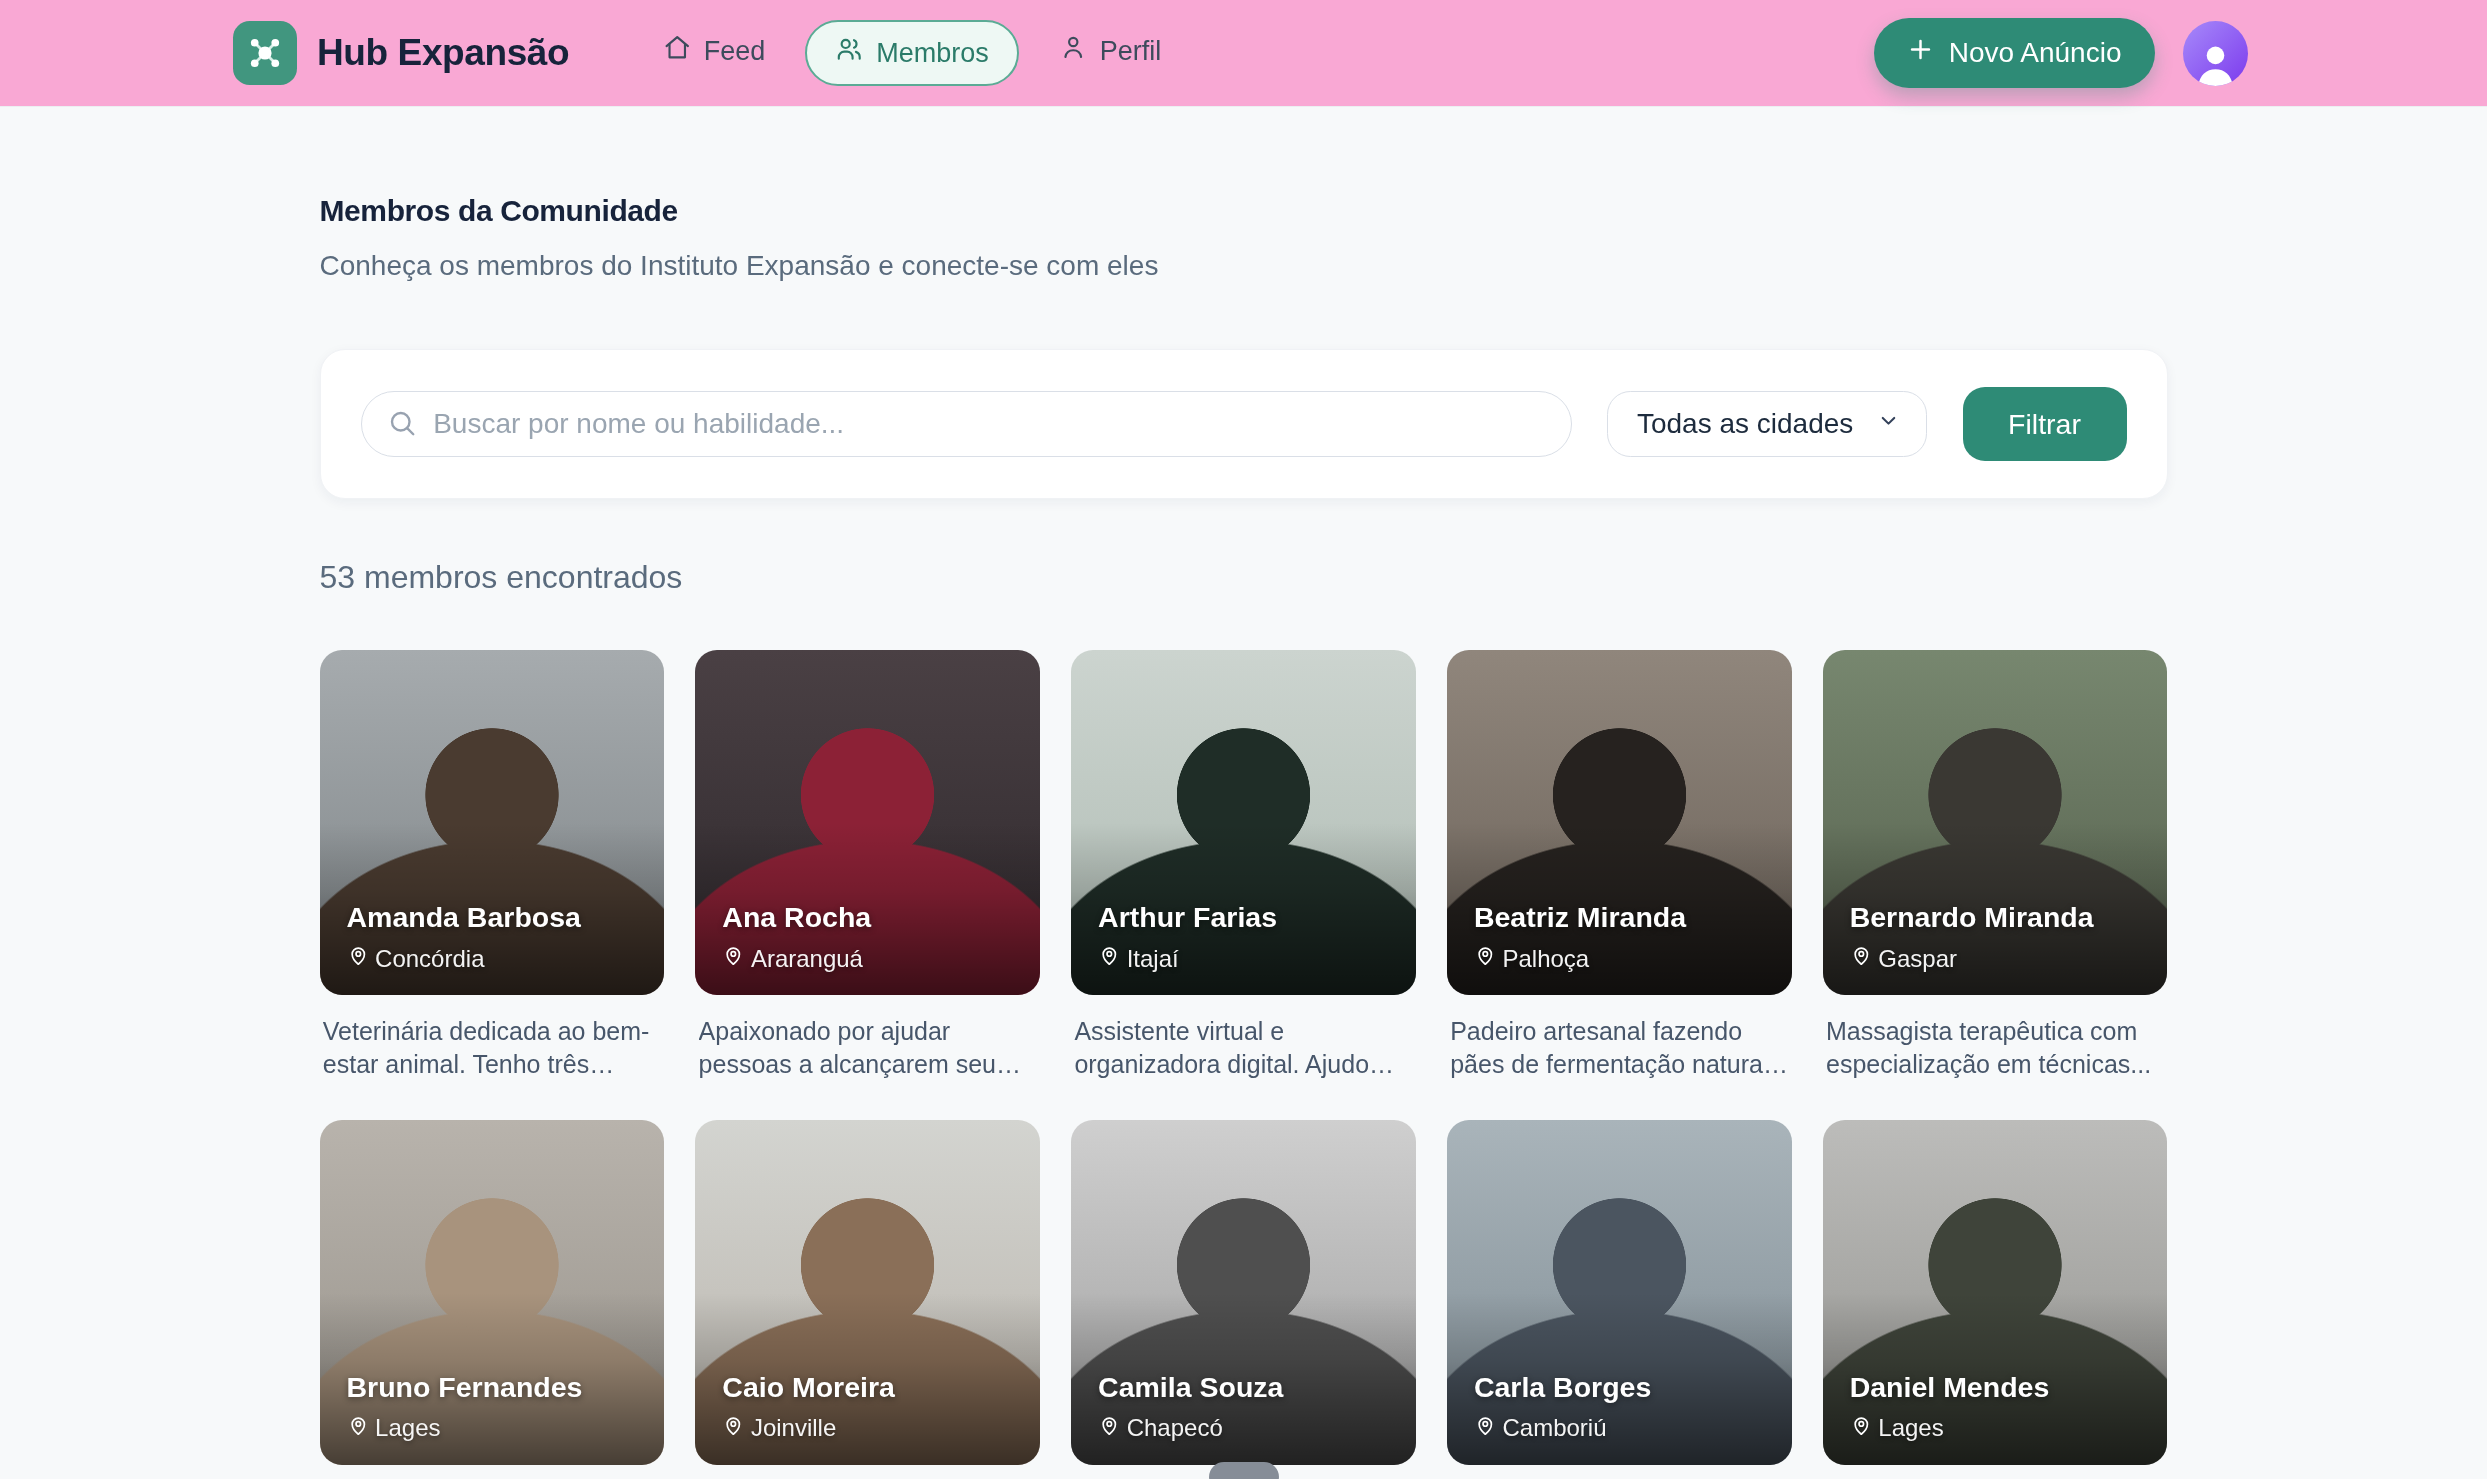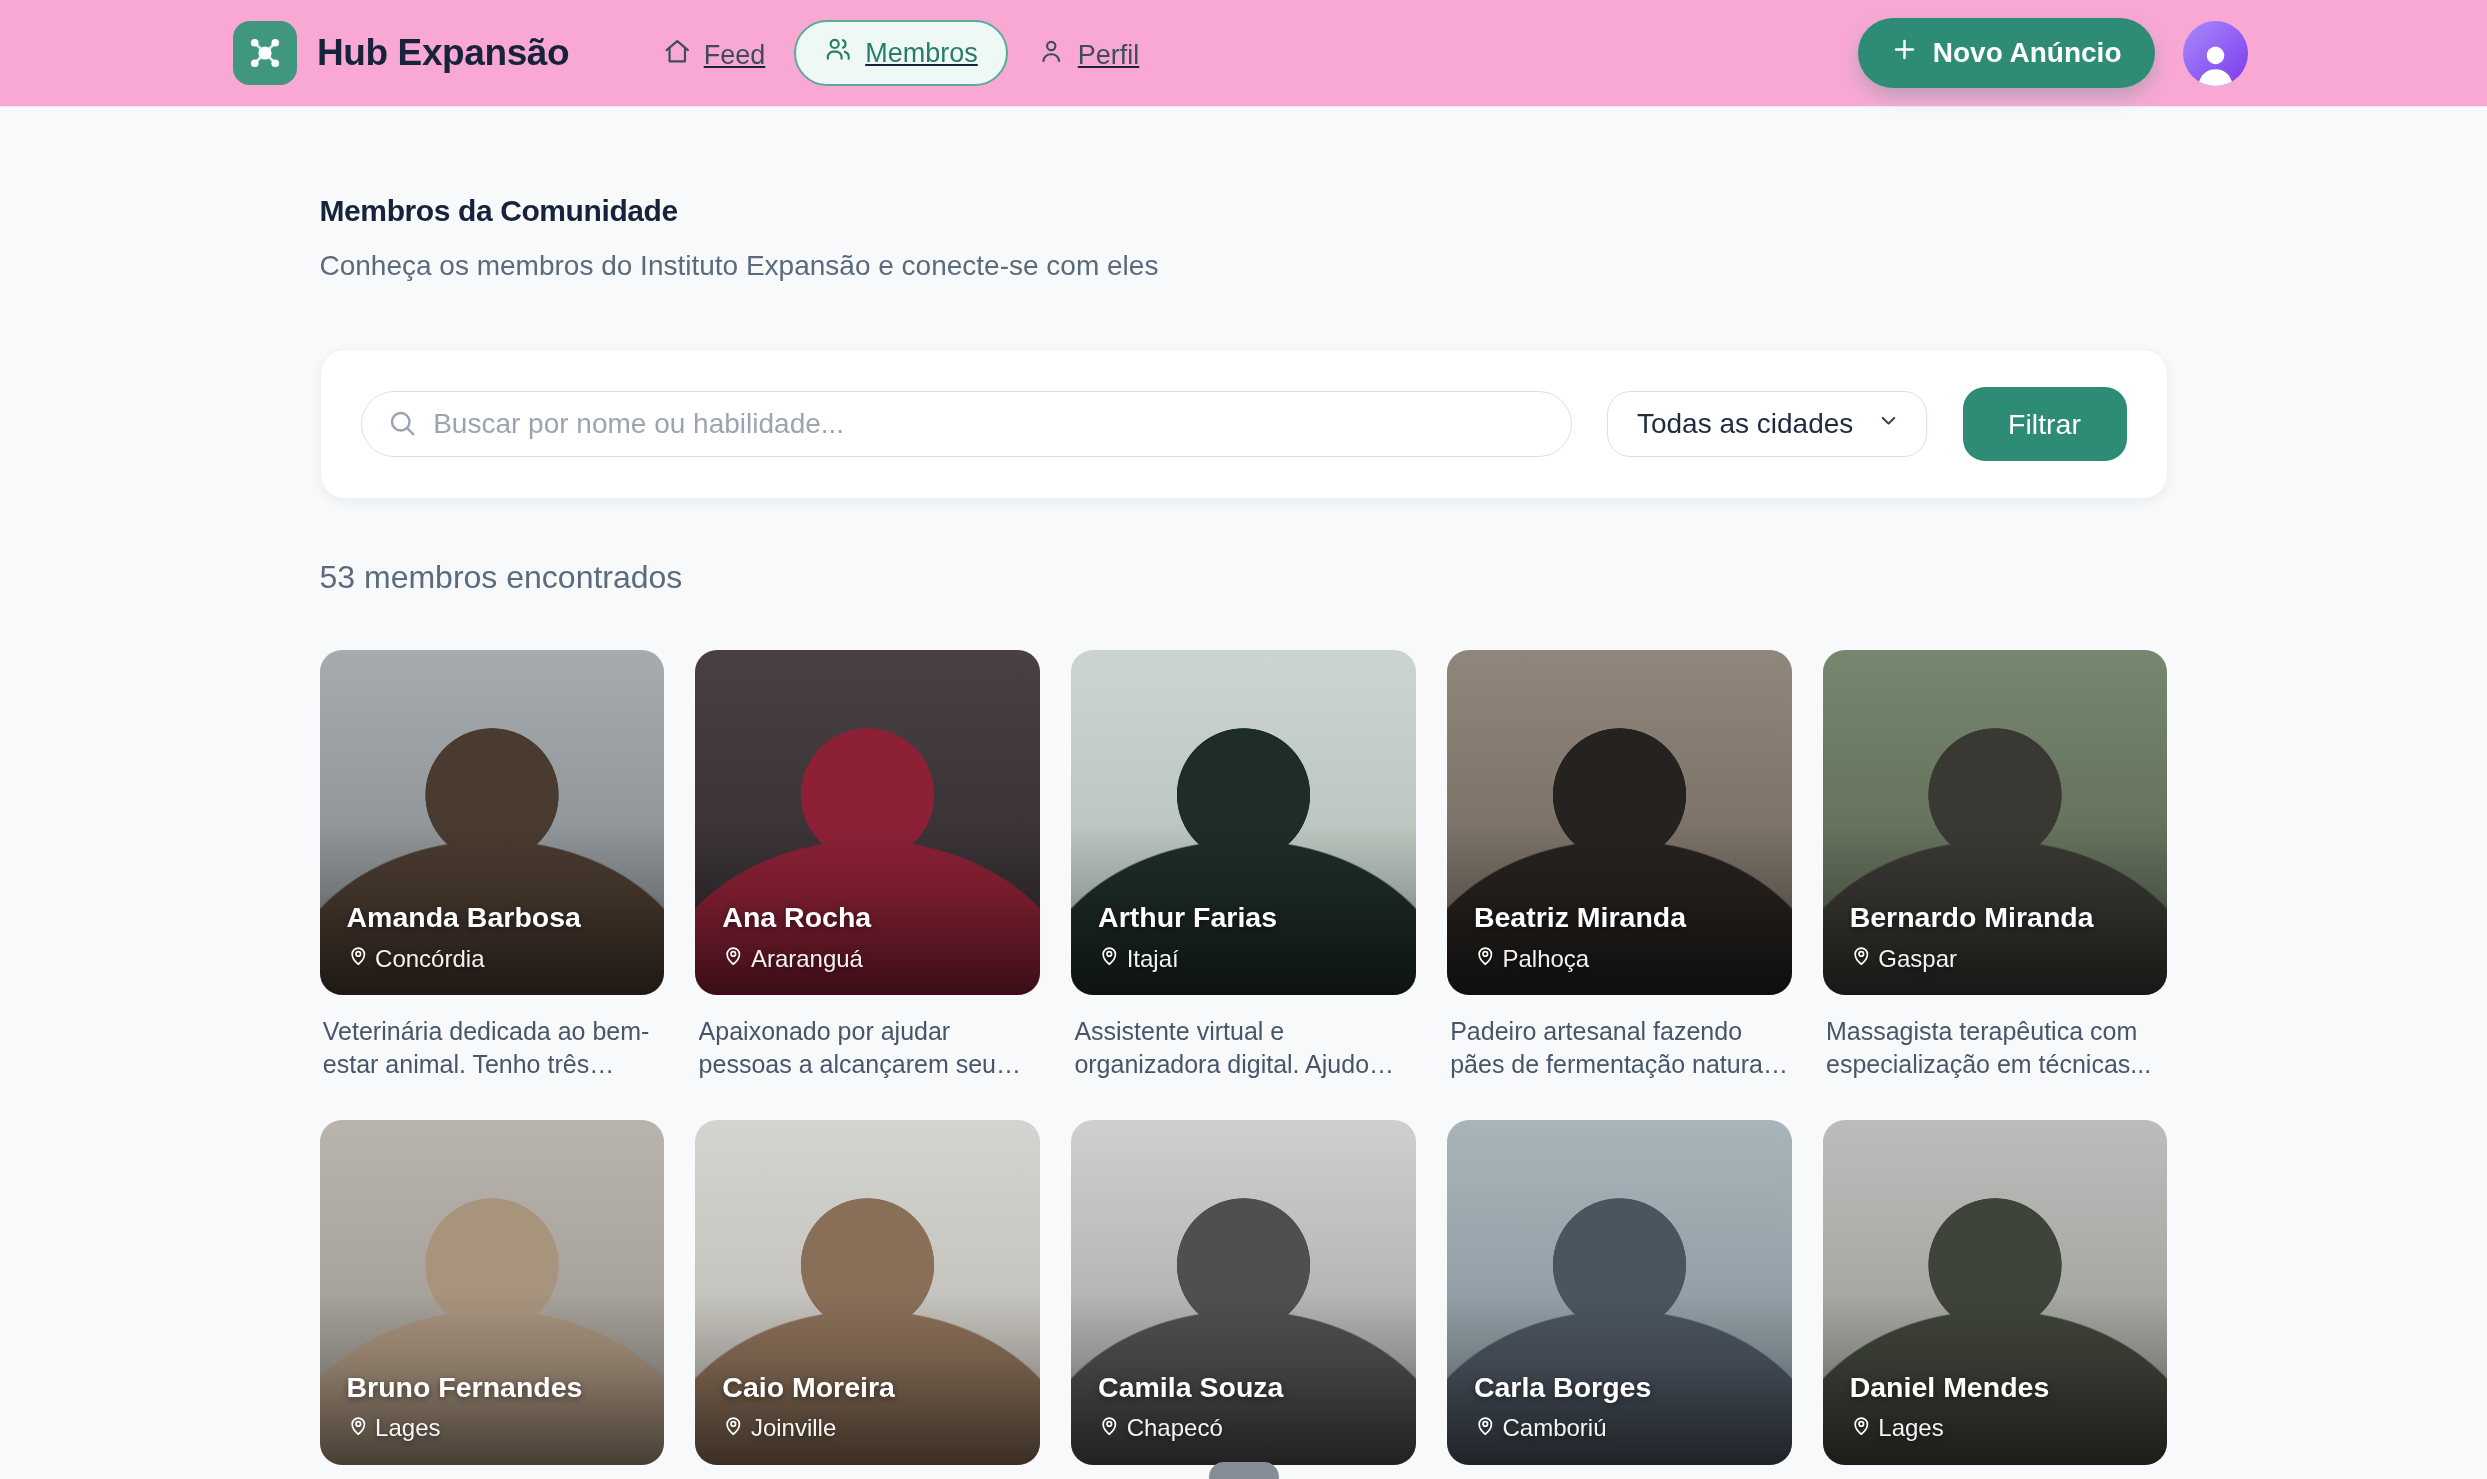--- a/index.html
+++ b/index.html
@@ -18,37 +18,37 @@
     padding:0 239px 0 233px;
   }
   .header-left { display:flex; align-items:center; }
   .brand { display:flex; align-items:center; gap:20px; }
   .logo-tile {
     width:64px; height:64px; border-radius:16.7px; background:#41967f;
     display:flex; align-items:center; justify-content:center;
   }
   .brand-name { font-size:37px; font-weight:700; color:#17233b; letter-spacing:-0.4px; }
 
-  .nav { display:flex; align-items:flex-end; margin-left:85px; gap:20px;text-decoration:underline; }
+  .nav { display:flex; align-items:flex-start; margin-left:85px; gap:31px; }
   .nav-item {
     display:flex; align-items:center; gap:12.6px;
     font-size:27px; color:#3d4b5c; cursor:pointer; padding:13.4px 8.4px;
     white-space:nowrap;
   }
   .nav-item svg { flex:0 0 auto; }
   .nav-item.active {
     border:2.5px solid #5bab95; background:#eef8f4; color:#2b7b69;
     border-radius:40px; padding:13.4px 28.5px;
   }
 
   .header-right { display:flex; align-items:center; gap:28.5px; }
   .btn-new {
     display:flex; align-items:center; gap:15px;
     height:70px; padding:0 33px; border:none; border-radius:37px;
-    background:#2e8b76; color:#ffffff; font-size:28px; font-weight:700;
+    background:#2e8b76; color:#ffffff; font-size:28px; font-weight:400;
     font-family:"Liberation Sans", sans-serif;
     cursor:pointer; box-shadow:0 8.4px 18.4px rgba(46,139,118,0.30);
   }
   .avatar {
     width:65px; height:65px; border-radius:50%;
     background:linear-gradient(135deg,#a78bfa 0%,#7c3aed 100%);
     display:flex; align-items:flex-end; justify-content:center;
     overflow:hidden; cursor:pointer;
   }
 

